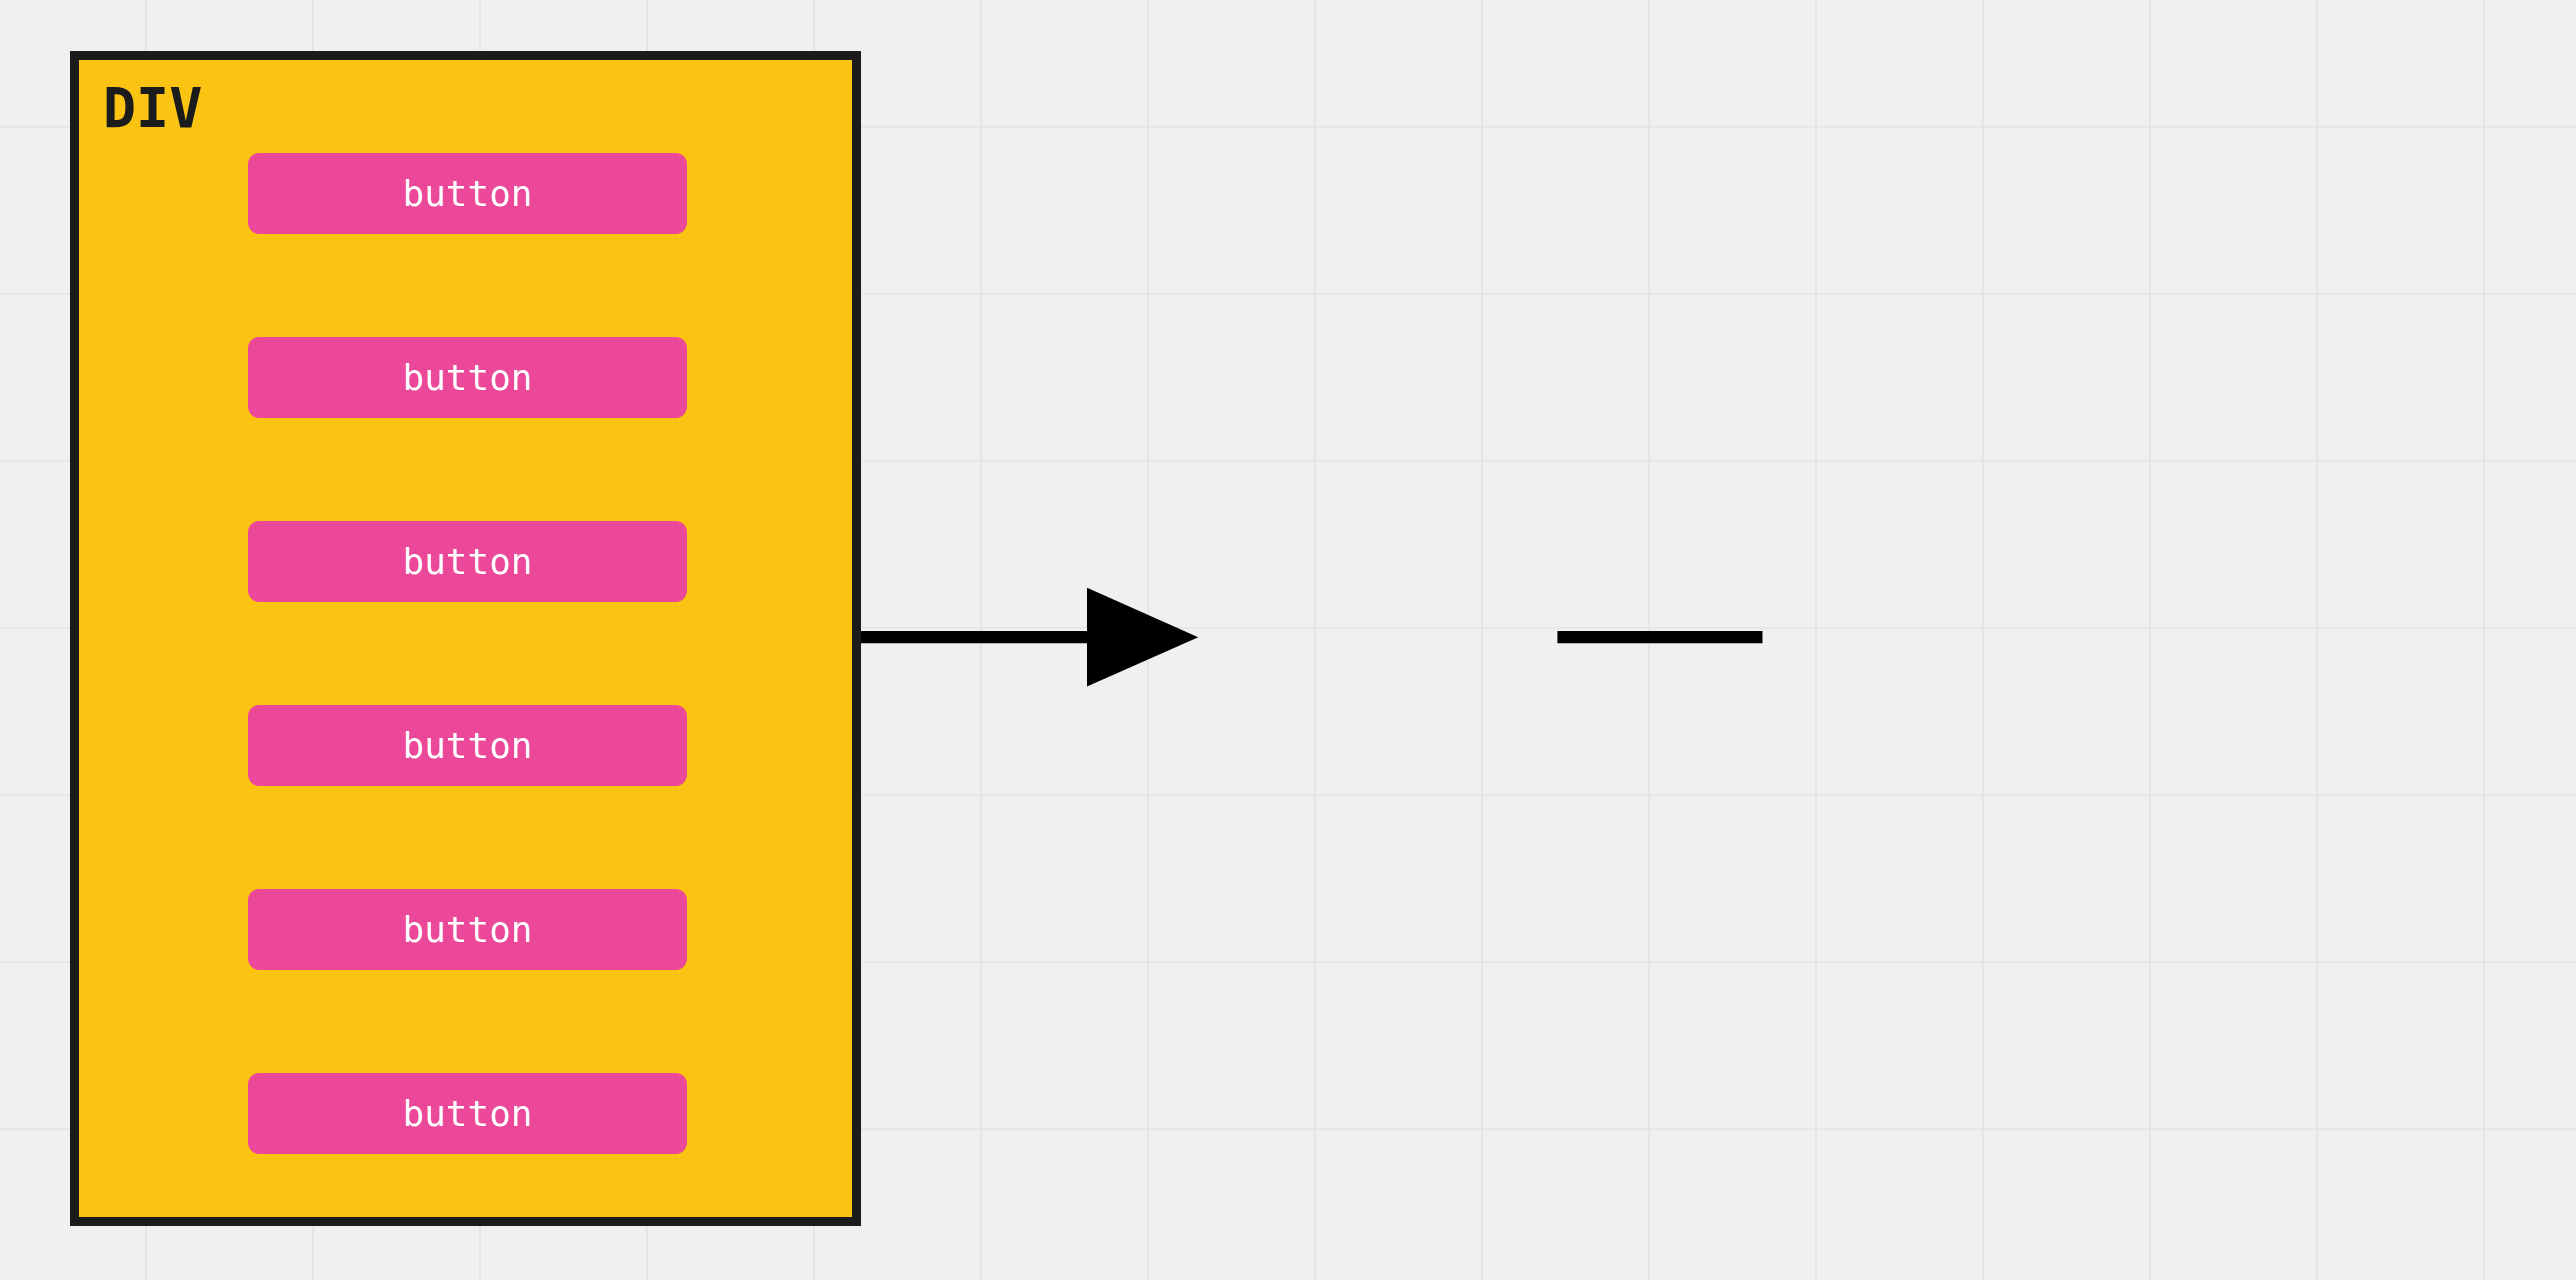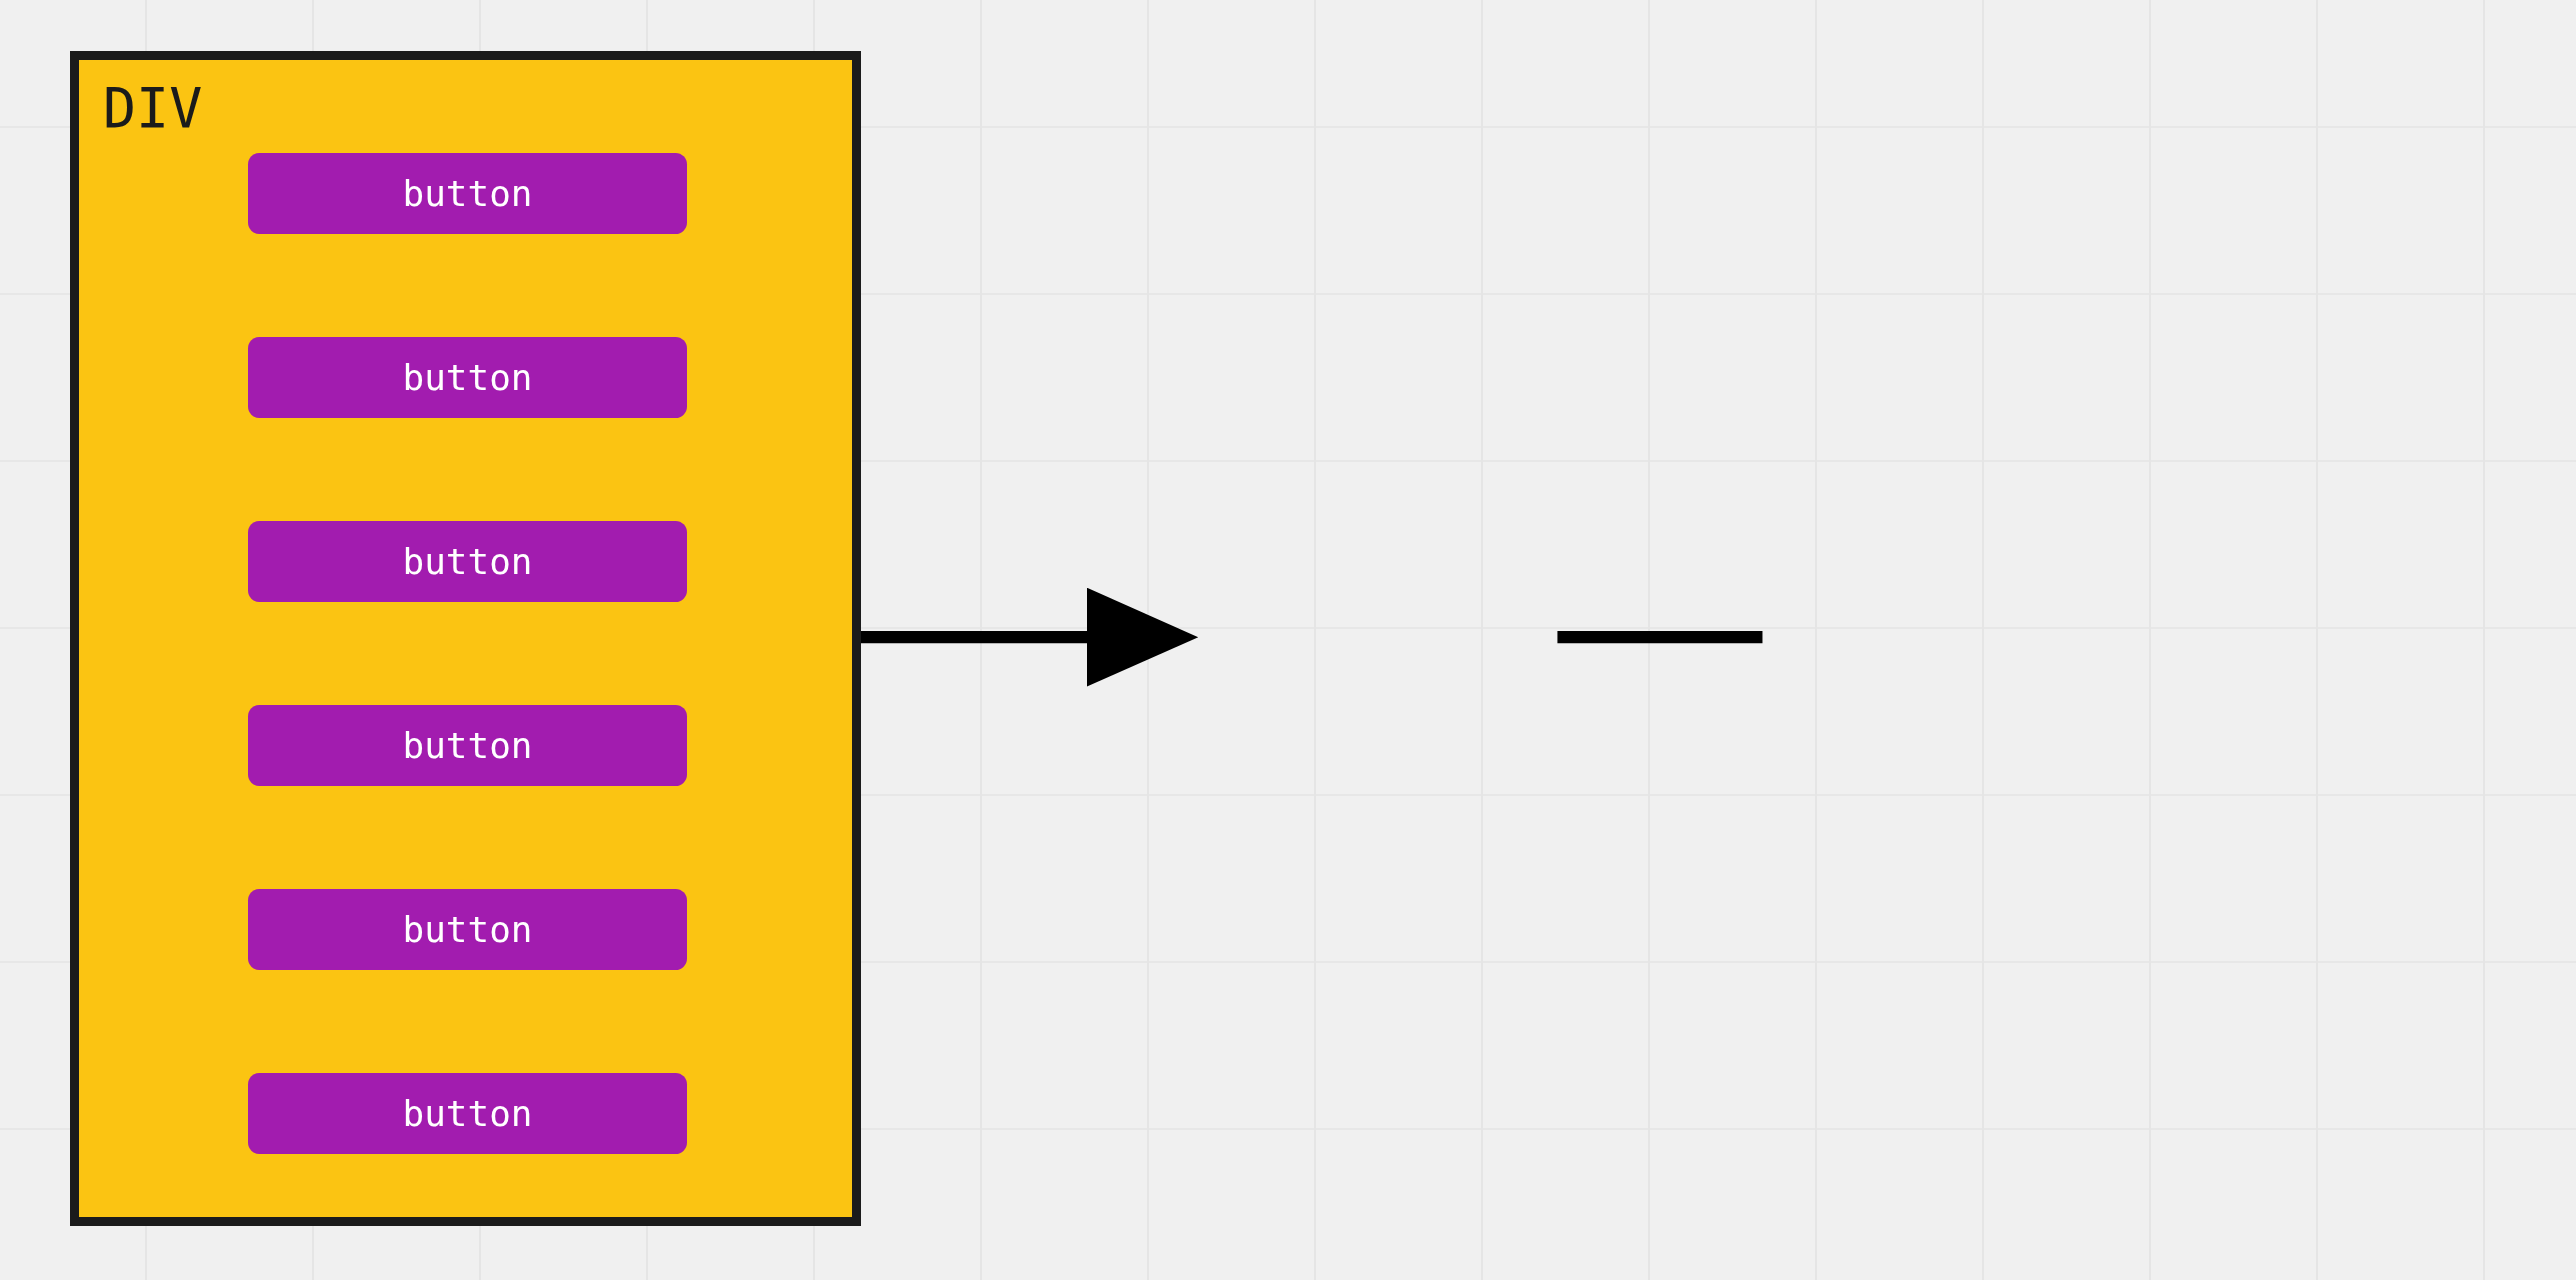--- a/index.html
+++ b/index.html
@@ -36,21 +36,21 @@
     background: #fbc412;
     border: 9.5px solid #1b1b1b;
     border-radius: 0;
   }
 
   #div-label {
     position: absolute;
     left: 24px;
     top: 21px;
     font-family: "DejaVu Sans Mono", monospace;
-    font-weight: normal;
+    font-weight: bold;
     font-size: 55px;
     line-height: 1;
     color: #1b1b1b;
     letter-spacing: 0px;
     white-space: nowrap;
   }
 
   #button-stack {
     position: absolute;
     left: 169px;
@@ -58,21 +58,21 @@
     width: 439px;
     display: flex;
     flex-direction: column;
     gap: 103px;
   }
 
   .flow-button {
     height: 81px;
     border: none;
     border-radius: 11.4px;
-    background: #a21caf;
+    background: #ec4899;
     color: #ffffff;
     font-family: "DejaVu Sans Mono", monospace;
     font-size: 36px;
     line-height: 81px;
     text-align: center;
     padding: 0;
     cursor: pointer;
     white-space: nowrap;
     overflow: hidden;
   }

